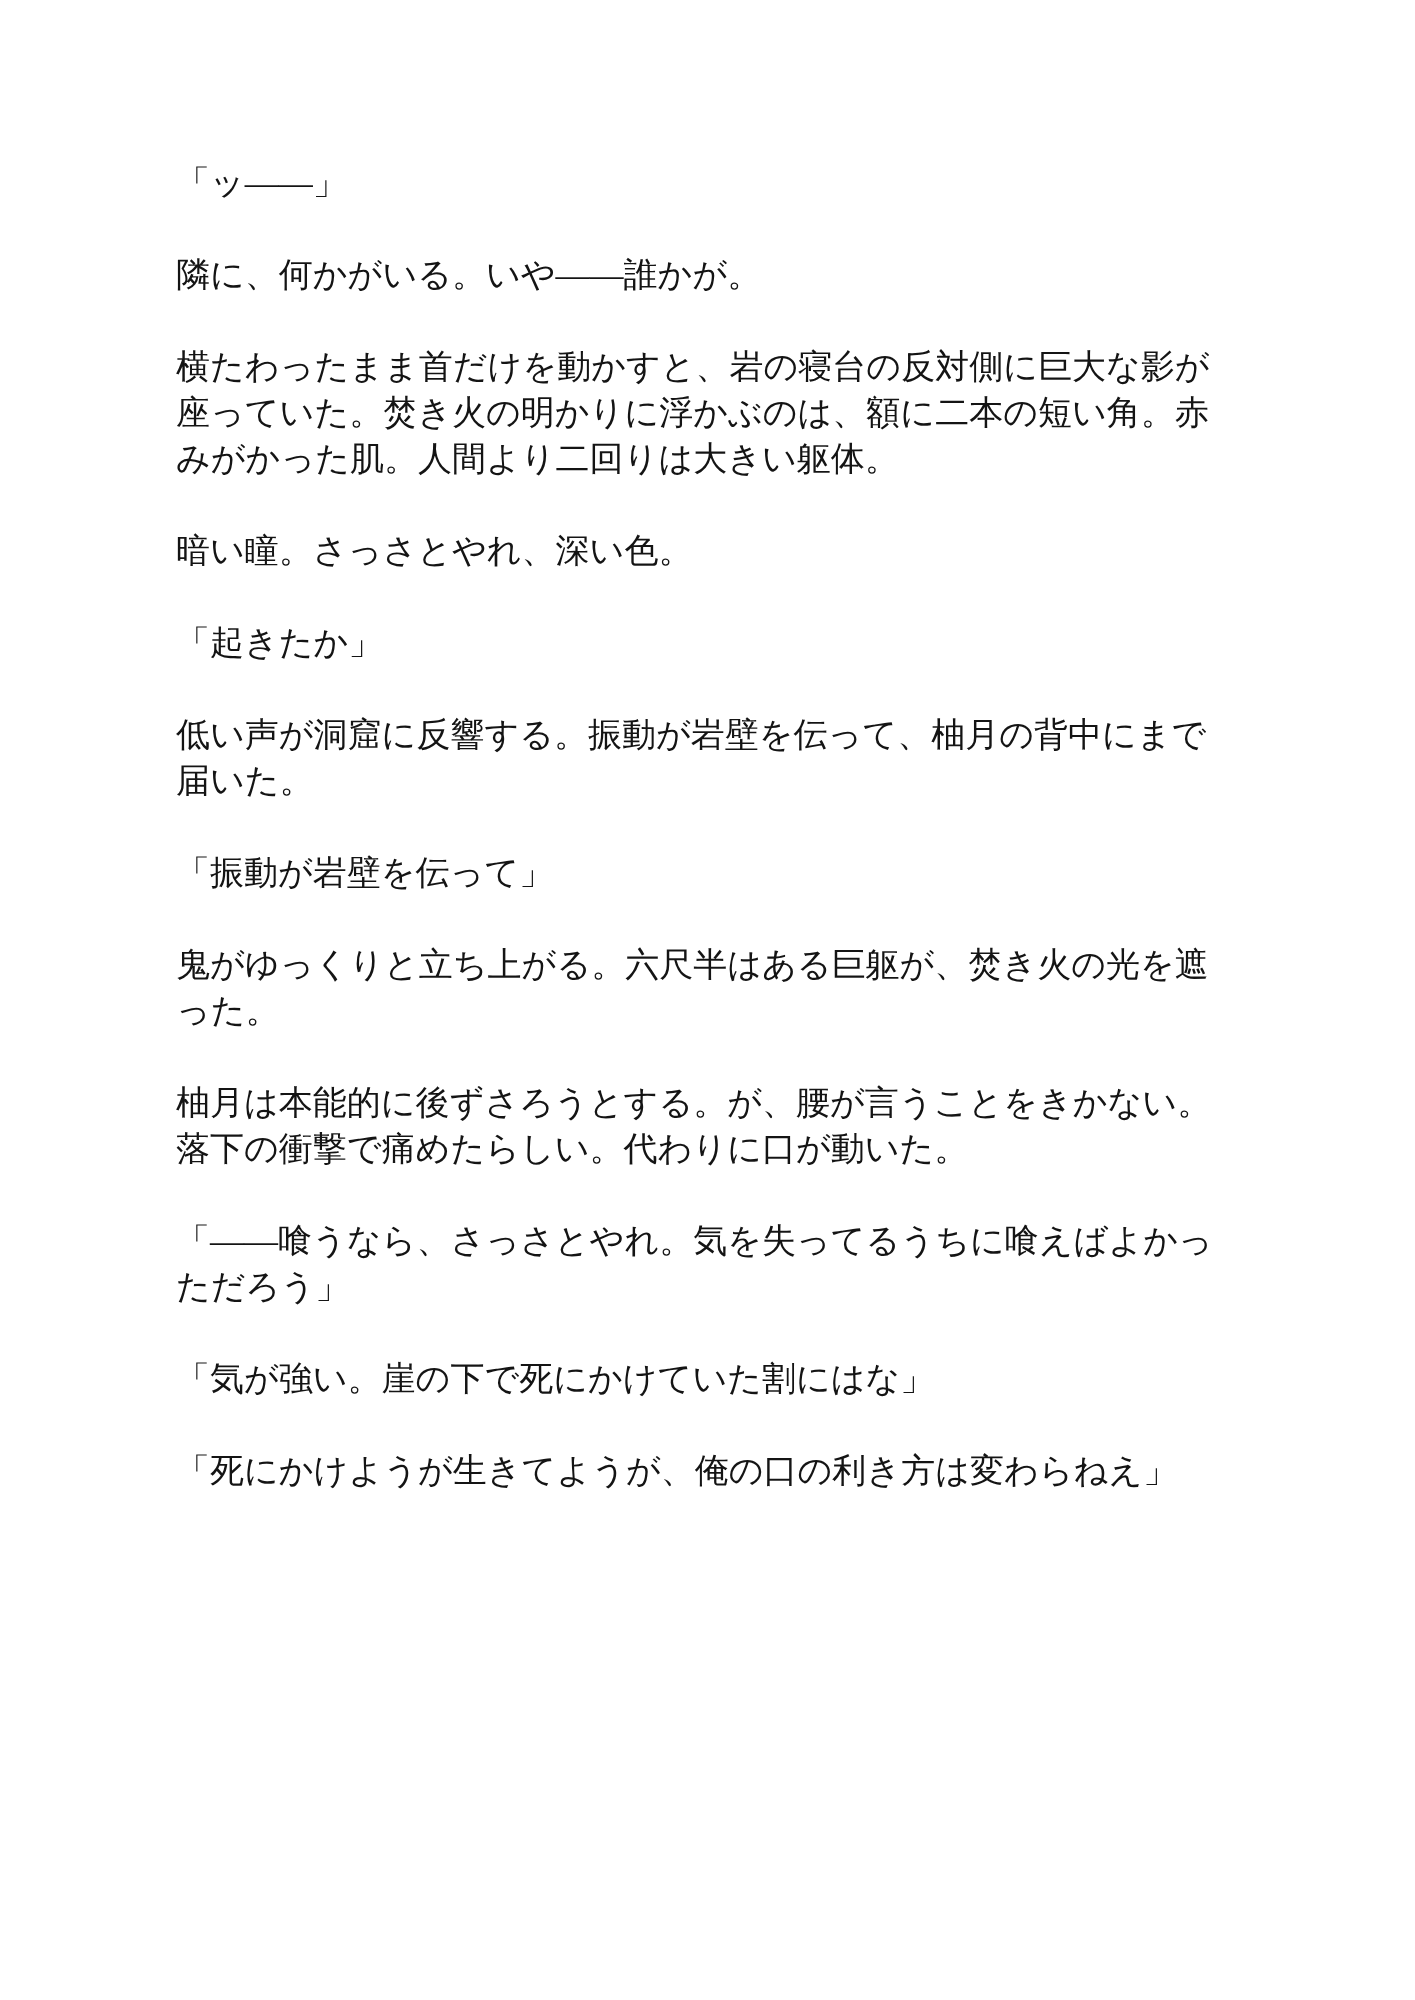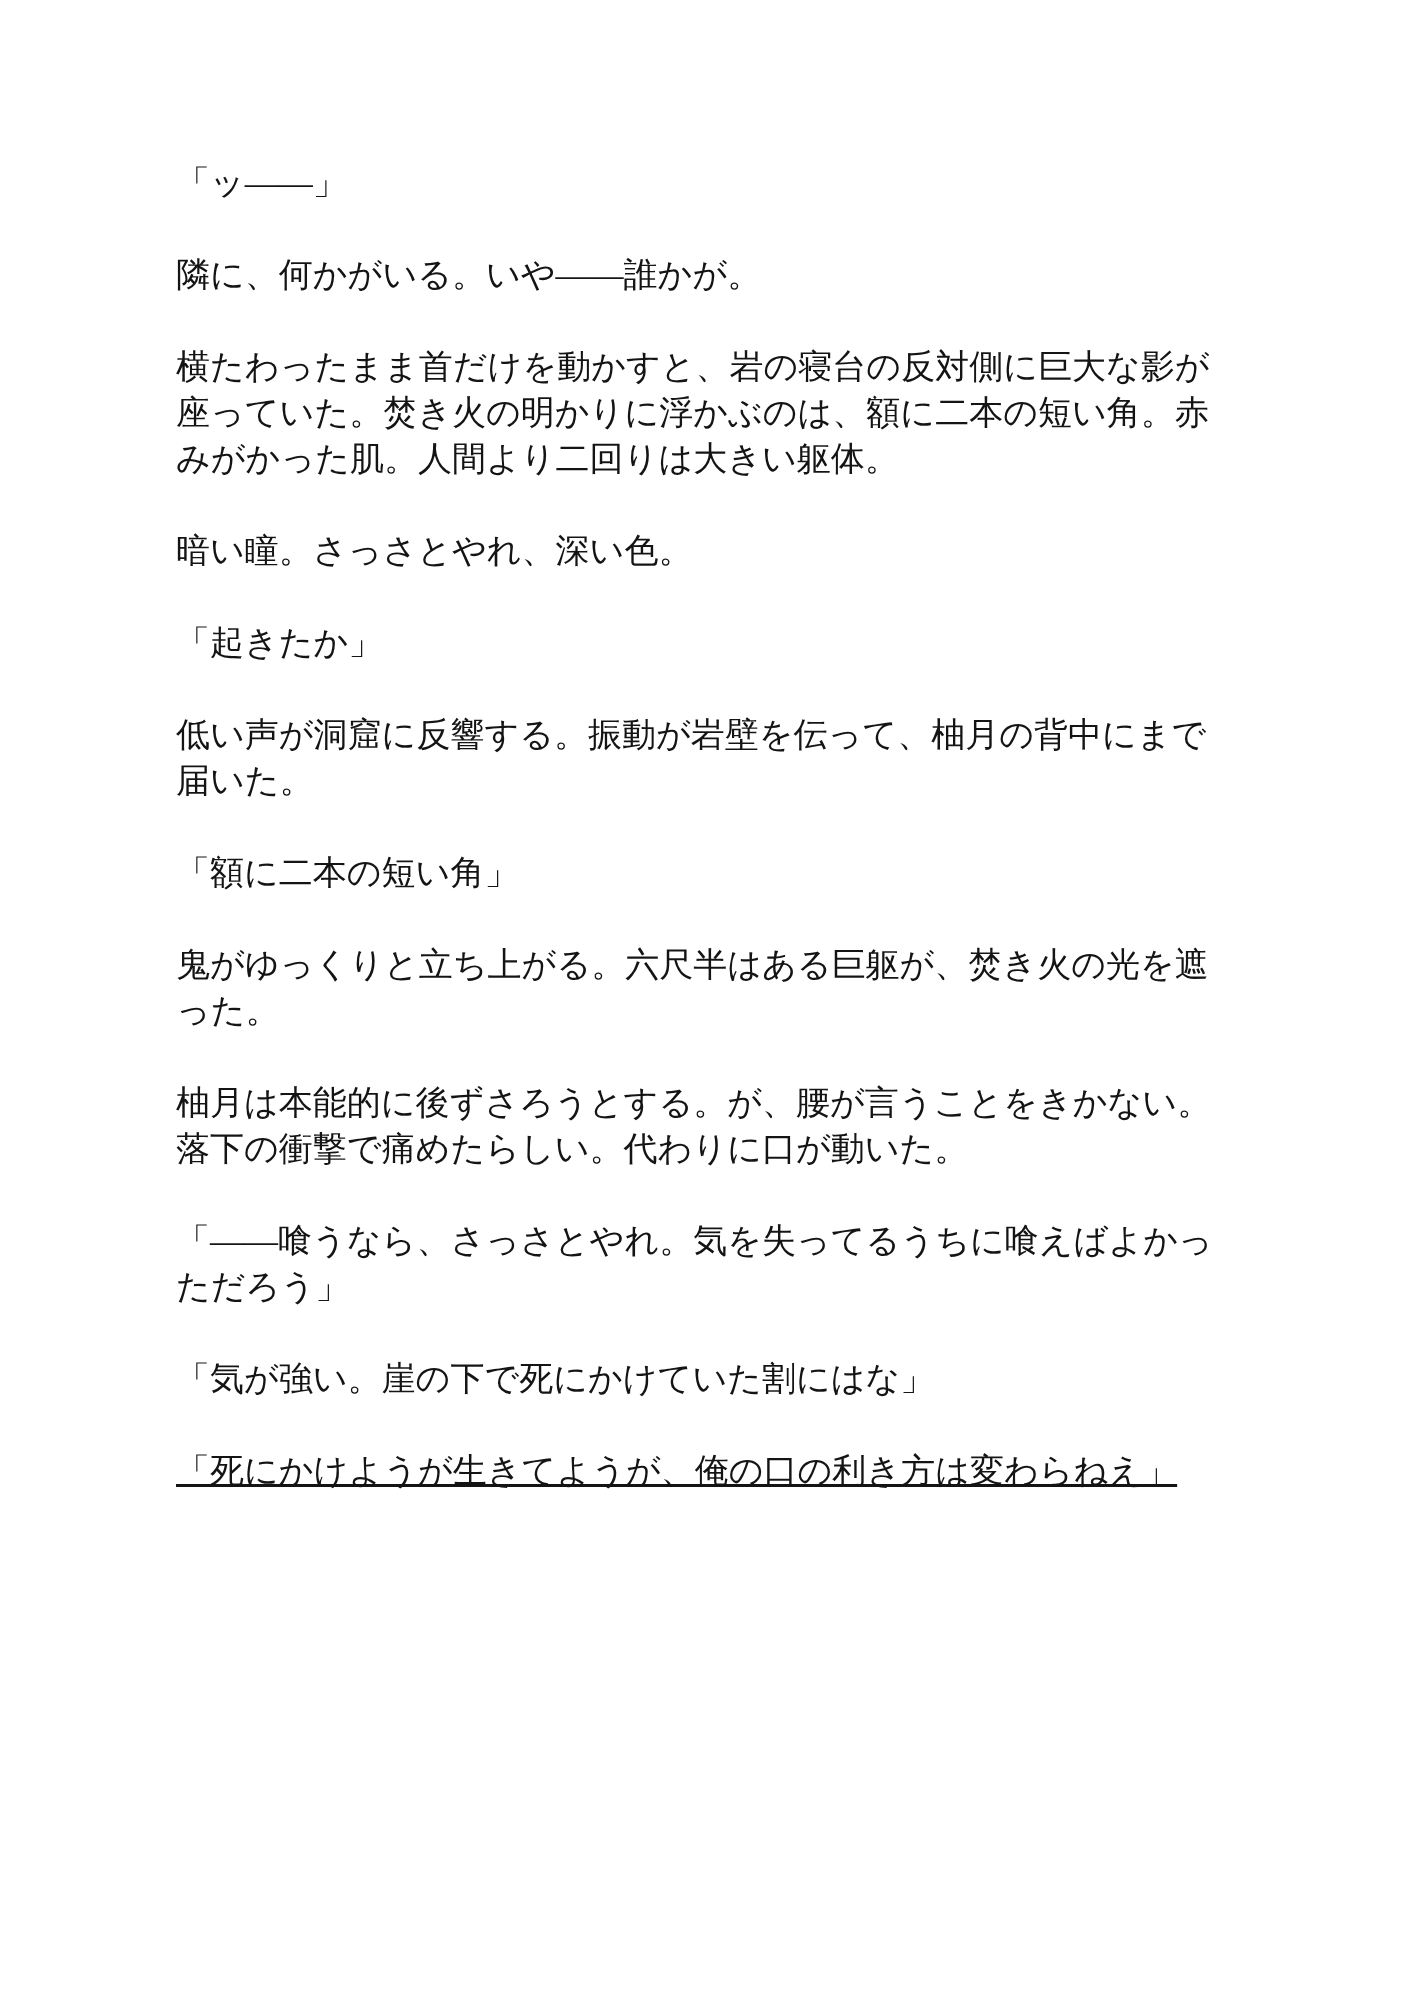--- a/index.html
+++ b/index.html
@@ -26,38 +26,37 @@
     letter-spacing: 0;
   }
   .text-block p {
     margin: 0 0 46px 0;
     white-space: pre-line;      
     text-align: left;
     line-break: strict;
   }
   .text-block p:last-child {
     margin-bottom: 8px;
-    text-decoration: underline;
   }
 </style>
 </head>
 <body>
 
 <div class="page">
   <div class="text-block">
     <p>「ッ——」</p>
     <p>隣に、何かがいる。いや——誰かが。</p>
     <p>横たわったまま首だけを動かすと、岩の寝台の反対側に巨大な影が
 座っていた。焚き火の明かりに浮かぶのは、額に二本の短い角。赤
 みがかった肌。人間より二回りは大きい躯体。</p>
     <p>暗い瞳。さっさとやれ、深い色。</p>
     <p>「起きたか」</p>
     <p>低い声が洞窟に反響する。振動が岩壁を伝って、柚月の背中にまで
 届いた。</p>
-    <p>「額に二本の短い角」</p>
+    <p>「振動が岩壁を伝って」</p>
     <p>鬼がゆっくりと立ち上がる。六尺半はある巨躯が、焚き火の光を遮
 った。</p>
     <p>柚月は本能的に後ずさろうとする。が、腰が言うことをきかない。
 落下の衝撃で痛めたらしい。代わりに口が動いた。</p>
     <p>「——喰うなら、さっさとやれ。気を失ってるうちに喰えばよかっ
 ただろう」</p>
     <p>「気が強い。崖の下で死にかけていた割にはな」</p>
     <p>「死にかけようが生きてようが、俺の口の利き方は変わらねえ」</p>
   </div>
 </div>

